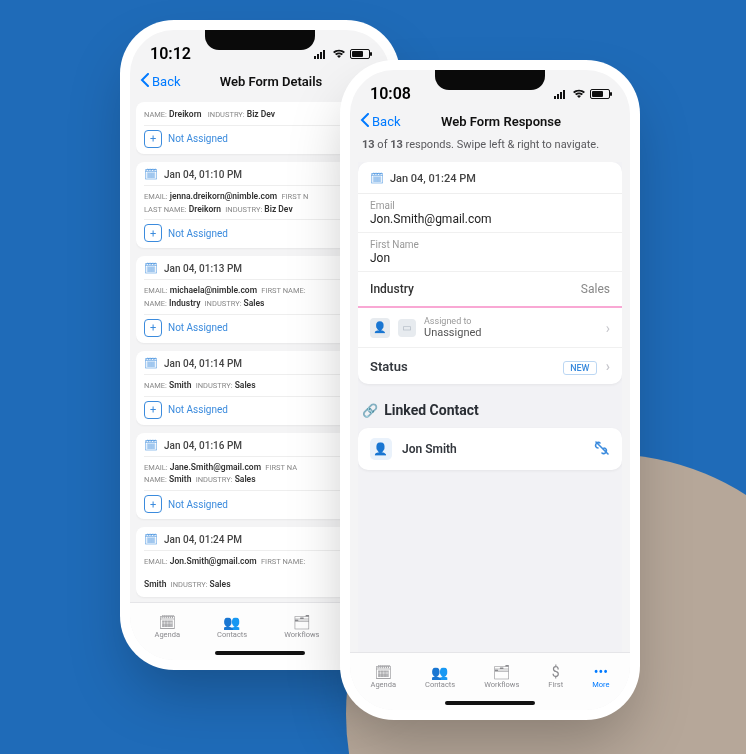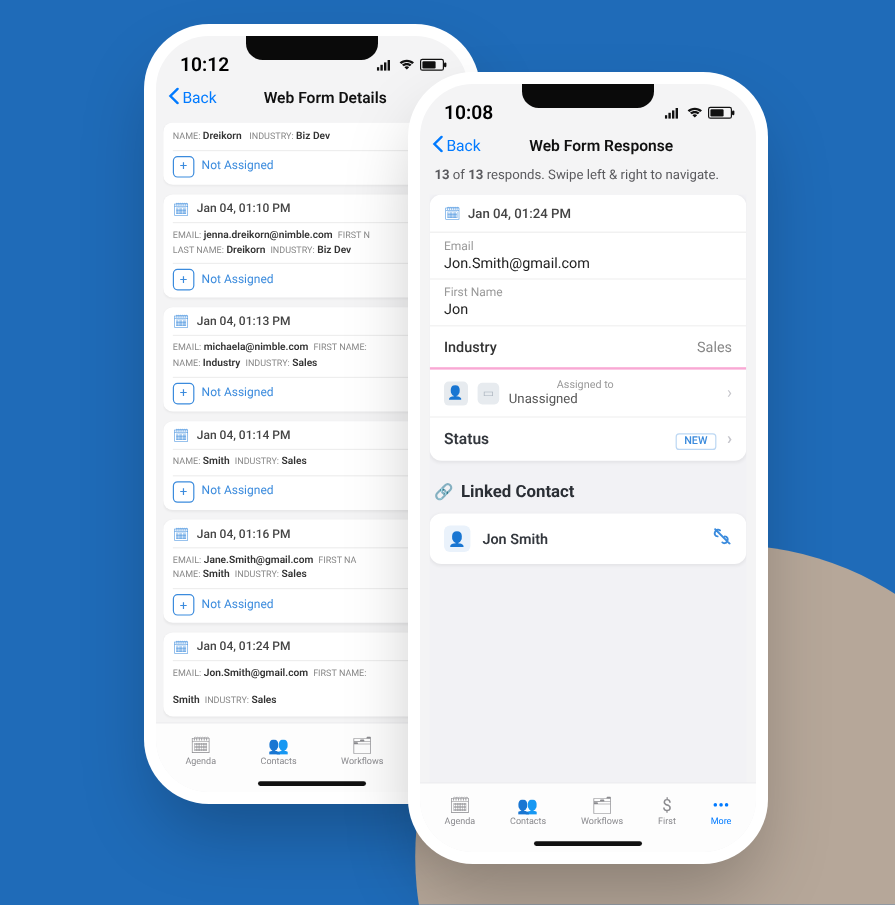--- a/index.html
+++ b/index.html
@@ -268,21 +268,21 @@
     width: 18px;
     height: 18px;
     background: #e7ebef;
     border-radius: 4px;
     display: flex;
     align-items: center;
     justify-content: center;
     color: #aab3bd;
     font-size: 10px;
   }
-  .assigned-text .lbl { font-size: 9px; color: #999; margin-left: 40px; }
+  .assigned-text .lbl { font-size: 9px; color: #999; }
   .assigned-text .val { font-size: 11px; color: #555; }
   .chevron {
     margin-left: auto;
     color: #c5c5cb;
     font-size: 14px;
   }
   .status-row {
     display: flex;
     justify-content: space-between;
     align-items: center;

